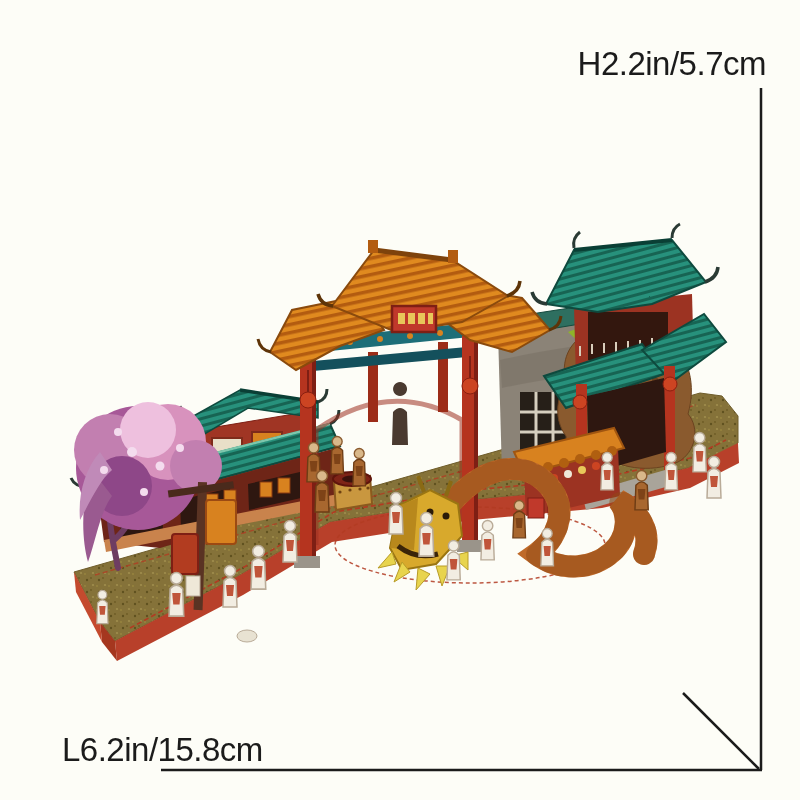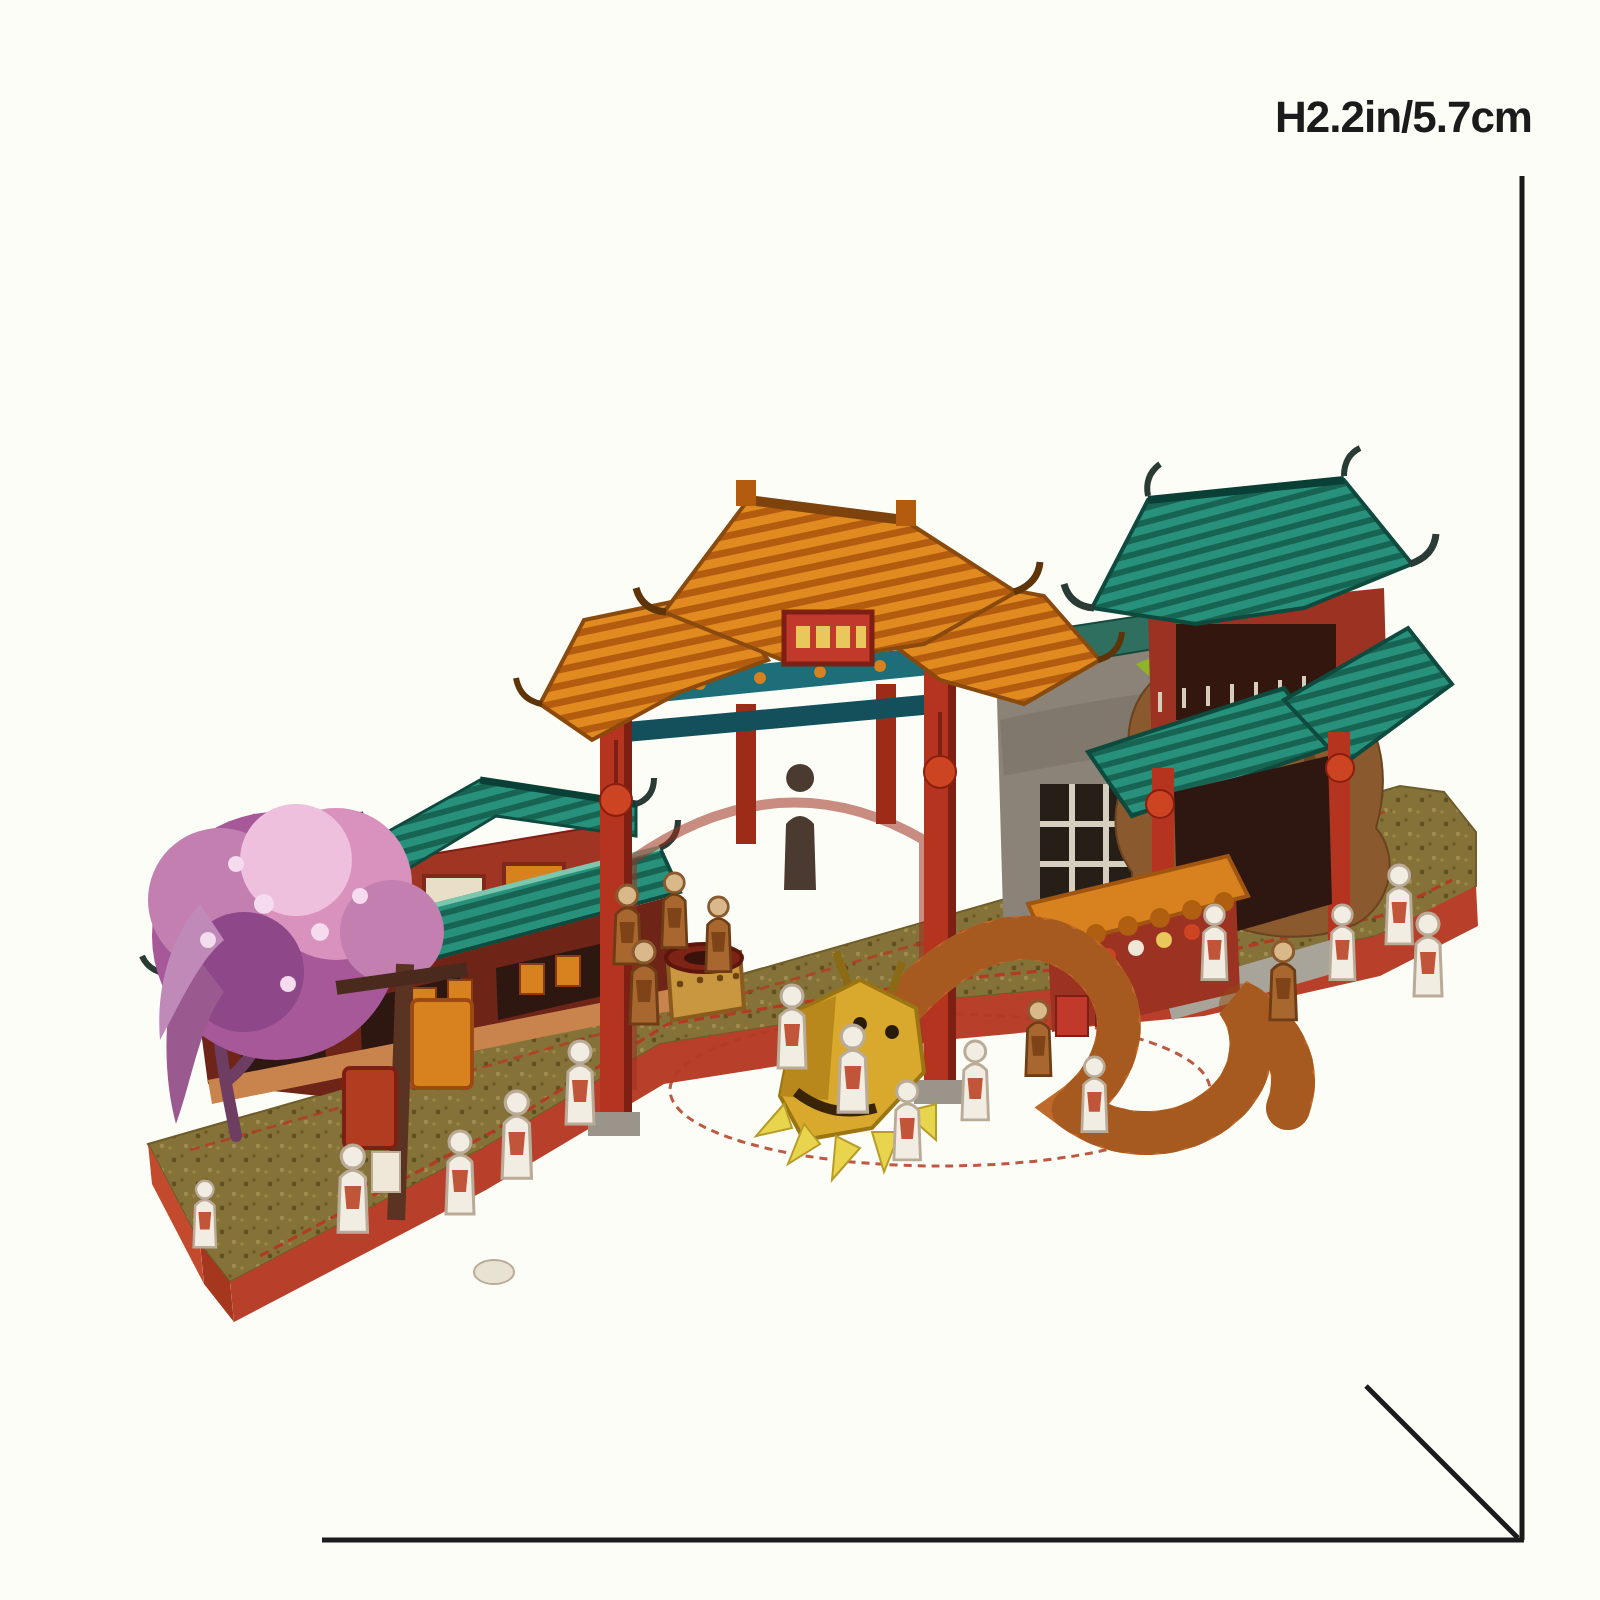--- a/index.html
+++ b/index.html
@@ -2,21 +2,21 @@
 <html style="--ink: #1b1b1b; --background: #fdfdf7; --base_top: #857239; --base_side: #b8402a; --roof_teal: #27917c; --roof_teal_dark: #176453; --roof_orange: #e08a1f; --roof_orange_dark: #b35c10; --wall_red: #a03524; --pillar_red: #b5341f; --beam_teal: #1d6e78; --stone_grey: #8b8377; --blossom_pink: #d892bd; --blossom_purple: #a75898; --dragon_gold: #d8a92c; --dragon_body: #bf6a2a; --foliage_green: #aac93a; --figure_white: #f2ede2;"><head>
 <meta charset="utf-8">
 <style>
   html,body{margin:0;padding:0;}
   .canvas{
     position:relative;width:800px;height:800px;overflow:hidden;
     background:var(--background,#fdfdf7);
     font-family:"Liberation Sans","DejaVu Sans",sans-serif;
   }
   .dim-label{
-    position:absolute;font-weight:700;font-size:22px;line-height:1.05;
+    position:absolute;font-weight:400;font-size:33px;line-height:1.05;
     letter-spacing:-0.5px;color:var(--ink,#1b1b1b);white-space:nowrap;
   }
   #h-label{top:47px;right:34px;}
   #l-label{top:733px;left:62px;}
   #w-label{top:736px;left:538px;}
   .overlay{position:absolute;left:0;top:0;width:800px;height:800px;}
   .dim-line{stroke:var(--ink,#1b1b1b);stroke-width:2.5;}
 </style>
 </head>
 <body>
@@ -319,13 +319,14 @@
     </g>
   </svg>
 
   <svg class="overlay" viewBox="0 0 800 800">
     <line class="dim-line" x1="761" y1="88" x2="761" y2="770"></line>
     <line class="dim-line" x1="161" y1="770" x2="762" y2="770"></line>
     <line class="dim-line" x1="683" y1="693" x2="759" y2="769"></line>
   </svg>
 
   <div class="dim-label" id="h-label">H2.2in/5.7cm</div>
+  <div class="dim-label" id="l-label">L6.2in/15.8cm</div>
 </div>
 
 </body></html>

